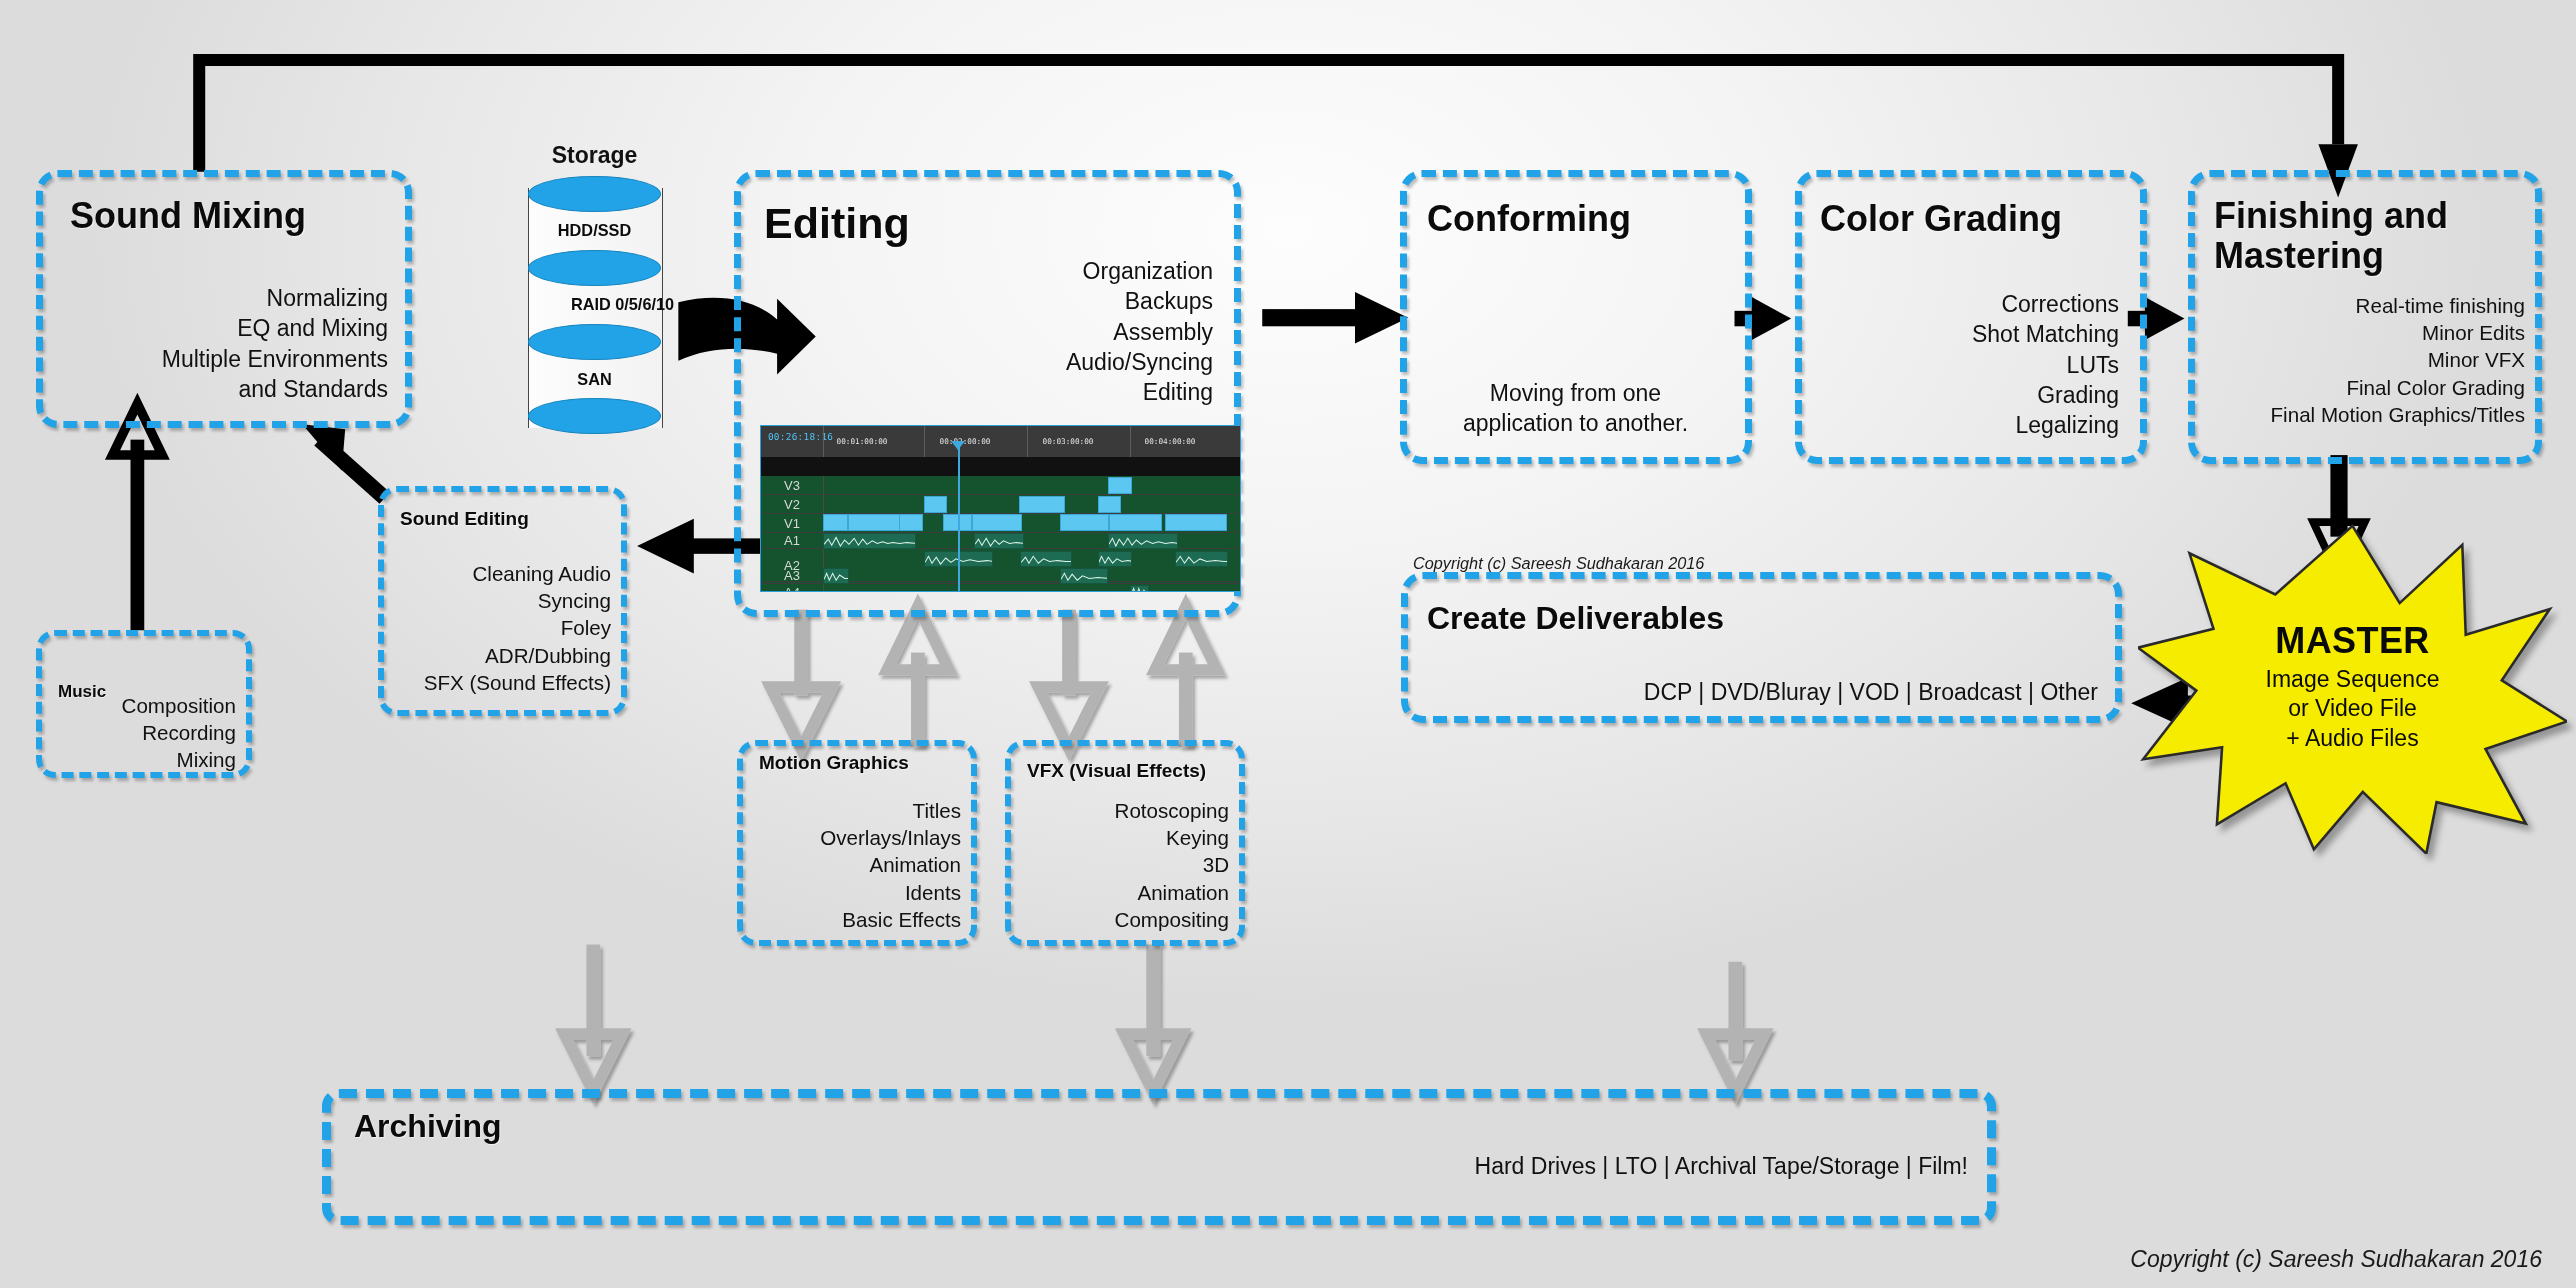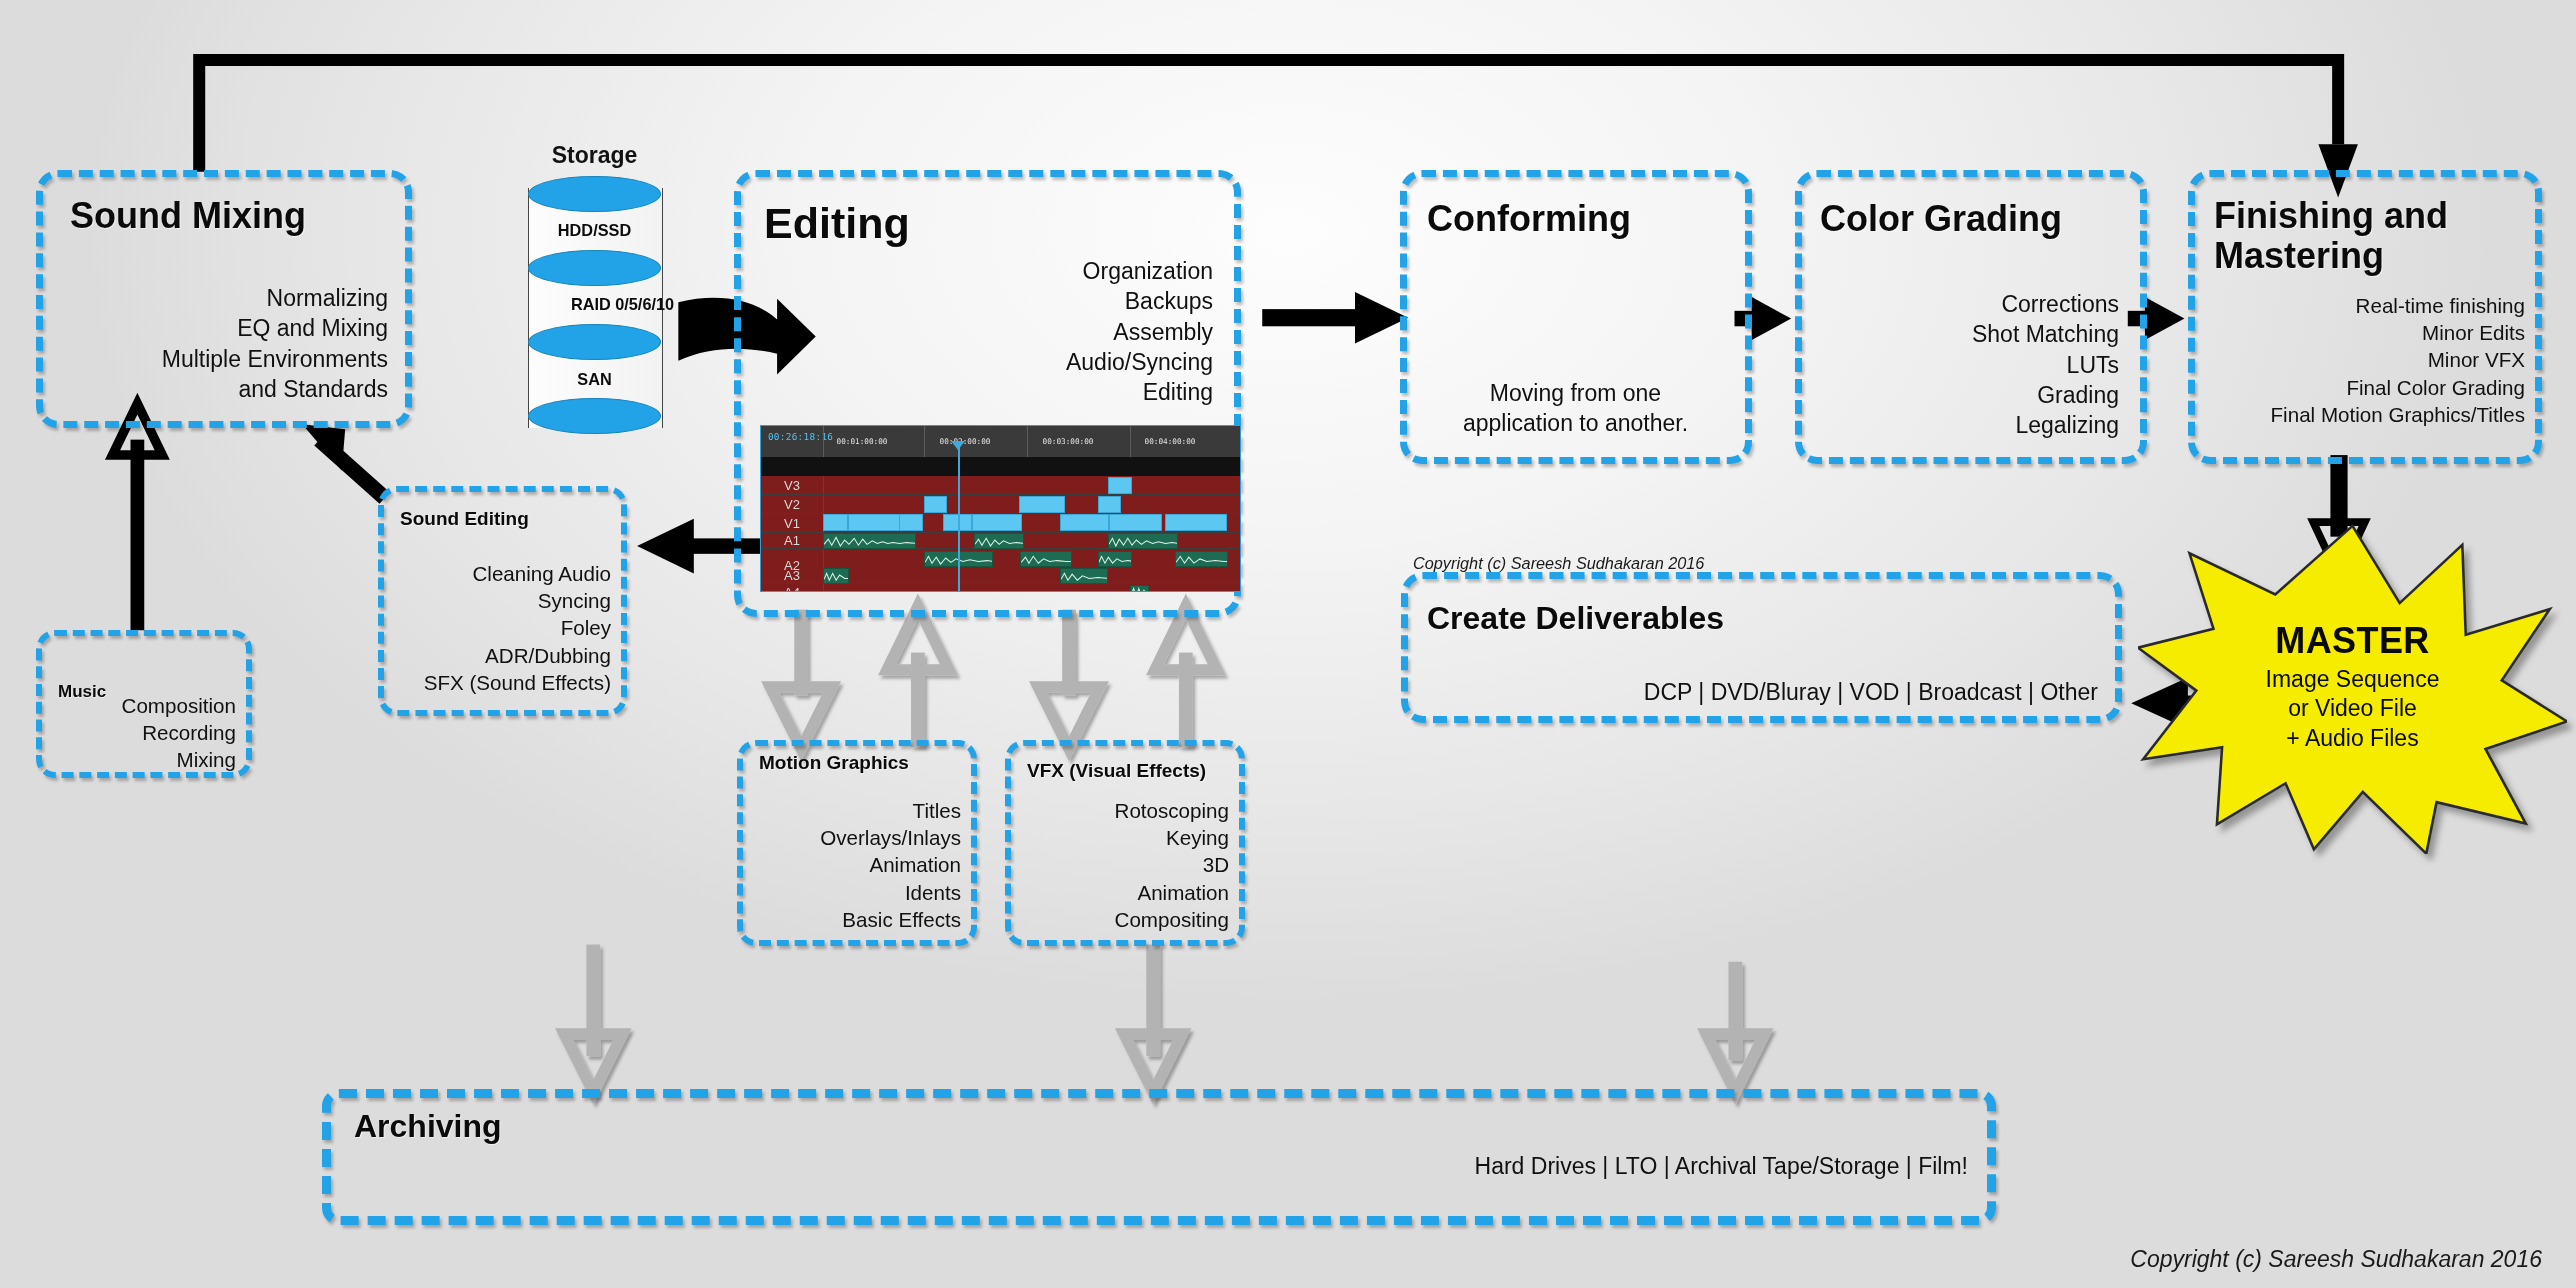--- a/index.html
+++ b/index.html
@@ -66,21 +66,21 @@
     background:#22a3e8;border:1.7px solid #1684bd;box-sizing:border-box;
   }
   .cyl-seg-label{
     position:absolute;left:0;width:133px;text-align:center;
     font-weight:bold;font-size:16.3px;color:#0c0c0c;
   }
 
   
   #timeline{
     position:absolute;left:760px;top:425px;width:481px;height:167px;
-    background:#7f1d1d;border:1.7px solid #2d9fd8;box-sizing:border-box;
+    background:#14532d;border:1.7px solid #2d9fd8;box-sizing:border-box;
     overflow:hidden;
   }
   #tl-ruler{position:absolute;left:0;top:0;width:100%;height:31px;background:#3a3a3a;}
   #tl-tc{
     position:absolute;left:6.9px;top:5.2px;color:#4fc3f7;font-size:9.4px;
     font-family:"DejaVu Sans Mono",monospace;letter-spacing:0.3px;
   }
   .tl-tick{position:absolute;top:0;width:0.9px;height:31px;background:#5d5d5d;}
   .tl-tlab{position:absolute;top:11px;color:#e4e4e4;font-size:7.7px;
     font-family:"DejaVu Sans Mono",monospace;transform:translateX(-50%);}

